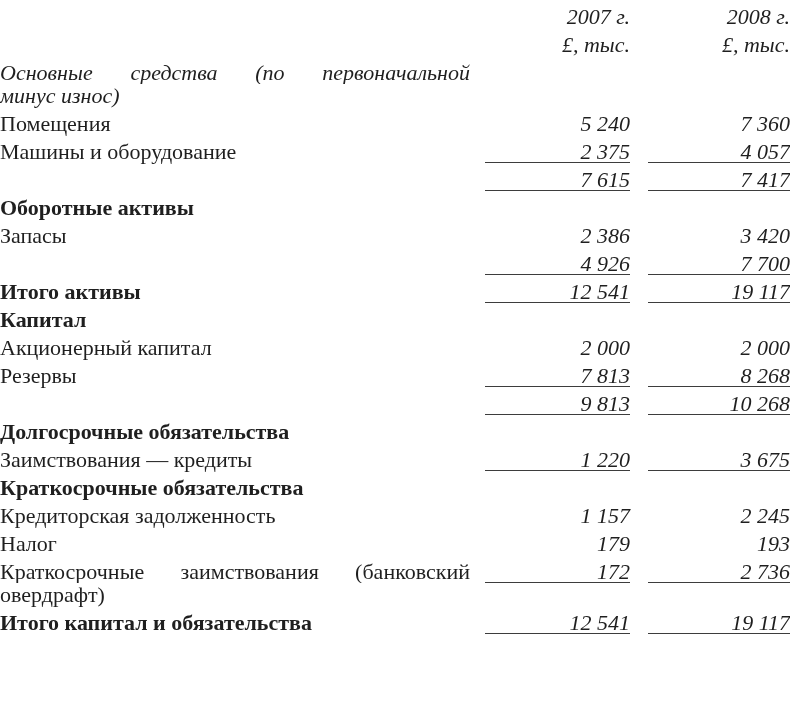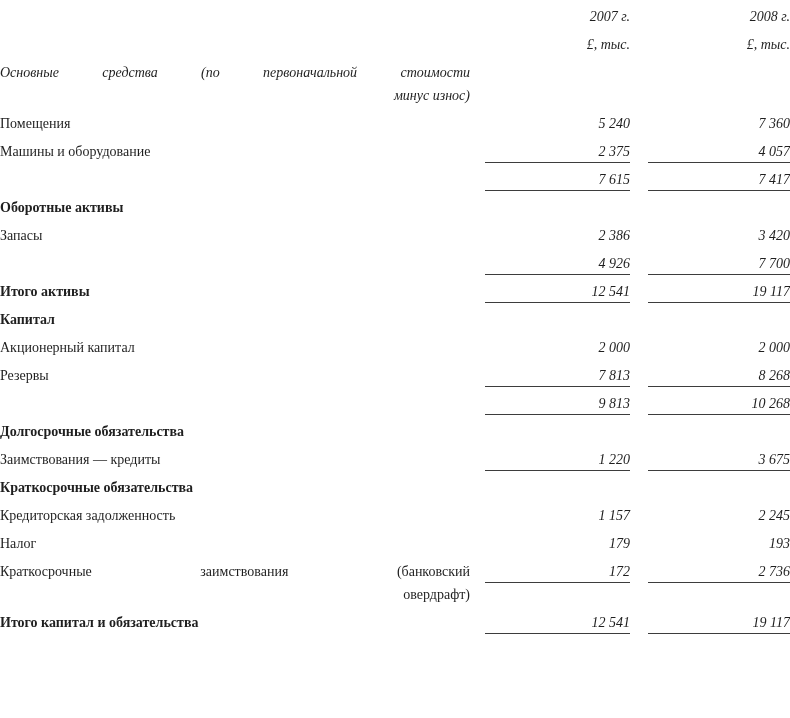--- a/index.html
+++ b/index.html
@@ -8,21 +8,21 @@
     background: #ffffff;
   }
   .sheet {
     position: relative;
     width: 790px;
     height: 718px;
     box-sizing: border-box;
     background: #ffffff;
     color: #1f1f1f;
     font-family: "Liberation Serif", "DejaVu Serif", serif;
-    font-size: 14px;
+    font-size: 22px;
     overflow: hidden;
   }
   .row {
     display: flex;
     align-items: flex-start;
     padding-top: 5px;
   }
   .label {
     width: 470px;
     line-height: 23px;
@@ -33,21 +33,21 @@
     margin-top: 1px;
     text-align: right;
     white-space: nowrap;
   }
   .col1 { width: 145px; margin-left: 15px; font-style: italic; }
   .col2 { width: 142px; margin-left: 18px; font-style: italic; }
   .rule { border-bottom: 1px solid #3d3d3d; }
   .bold .label { font-weight: bold; }
   .italic .label { font-style: italic; }
   .hdr { font-style: italic; line-height: 23px; margin-top: 0; border: none; }
-  .jline { display: block; text-align: right; }
+  .jline { display: block; }
   .jline.fill {
     text-align: justify;
     height: 23px;
     overflow: hidden;
   }
   .jline.fill::after {
     content: "";
     display: inline-block;
     width: 100%;
   }

